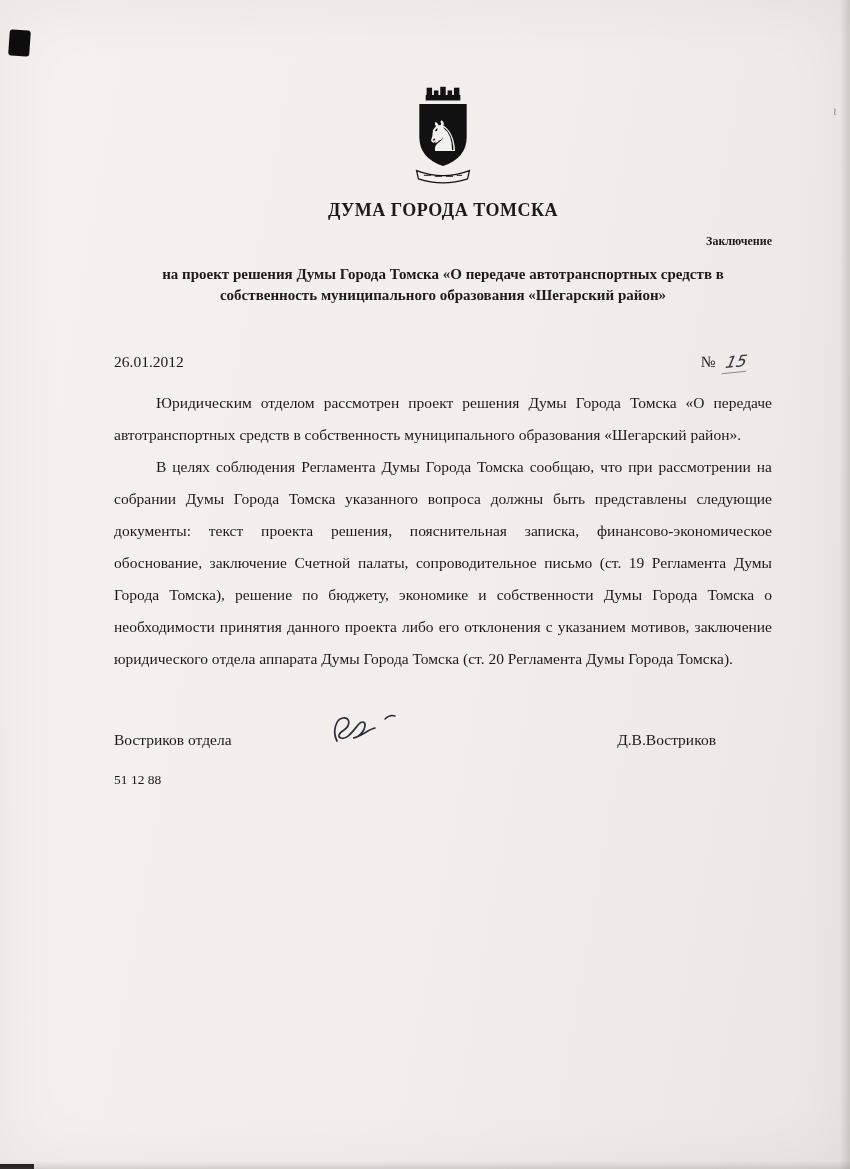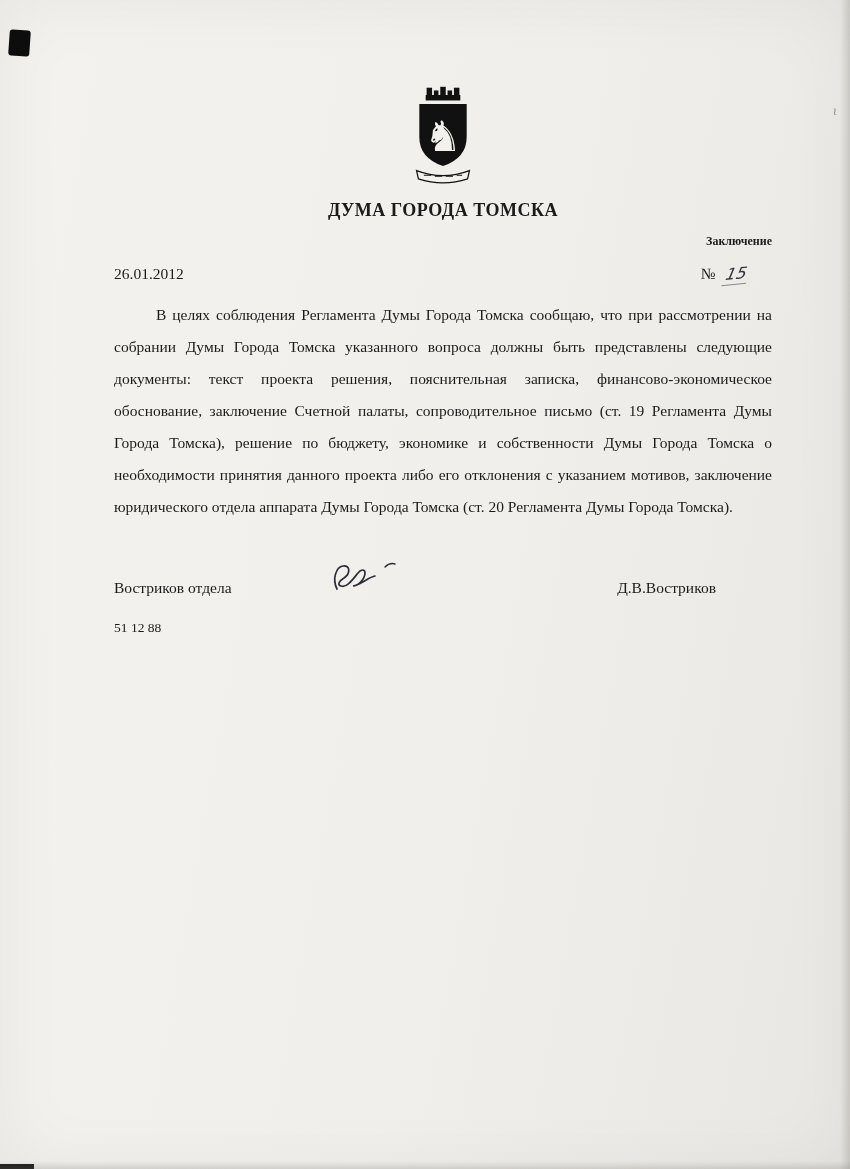--- a/index.html
+++ b/index.html
@@ -81,30 +81,32 @@
 
         <text x="45" y="72" font-size="46" fill="#f2f1ed" text-anchor="middle" font-family="DejaVu Sans, sans-serif">♞</text>
 
         <path d="M16,94 q29,11 58,0 l-2,9 q-27,9 -54,0 z" fill="#f2f1ed" stroke="#111" stroke-width="1.4"></path>
         <path d="M24,99 h8 M36,100 h8 M48,100 h8 M60,99 h6" stroke="#111" stroke-width="1.2"></path>
       </svg>
     </div>
 
     <div class="org-line1">ДУМА ГОРОДА ТОМСКА</div>
     <div class="doc-type">Заключение</div>
+    <div class="subject">на проект решения Думы Города Томска «О передаче автотранспортных средств в собственность муниципального образования «Шегарский район»</div>
 
     <div class="meta-row">
       <span class="doc-date">26.01.2012</span>
       <span class="doc-number">
         <span>№</span>
         <span class="number-hand">15</span>
       </span>
     </div>
 
     <div class="body-text">
+      <p>Юридическим отделом рассмотрен проект решения Думы Города Томска «О передаче автотранспортных средств в собственность муниципального образования «Шегарский район».</p>
       <p>В целях соблюдения Регламента Думы Города Томска сообщаю, что при рассмотрении на собрании Думы Города Томска указанного вопроса должны быть представлены следующие документы: текст проекта решения, пояснительная записка, финансово-экономическое обоснование, заключение Счетной палаты, сопроводительное письмо (ст. 19 Регламента Думы Города Томска), решение по бюджету, экономике и собственности Думы Города Томска о необходимости принятия данного проекта либо его отклонения с указанием мотивов, заключение юридического отдела аппарата Думы Города Томска (ст. 20 Регламента Думы Города Томска).</p>
     </div>
 
     <div class="sign-row">
       <span>Востриков отдела</span>
       <span class="sign-scribble">
         <svg width="74" height="40" viewBox="0 0 74 40" aria-hidden="true">
           <path d="M10,30 C5,20 9,8 16,7 C23,6 24,14 17,19 C12,22 10,26 14,27 C20,29 26,20 31,14 C34,10 38,10 38,14 C38,20 31,27 26,27 C33,26 42,18 48,17" stroke="#2c2c38" stroke-width="1.7" fill="none" stroke-linecap="round"></path>
           <path d="M58,8 C61,5 65,4 68,5" stroke="#2c2c38" stroke-width="1.4" fill="none" stroke-linecap="round"></path>
         </svg>

